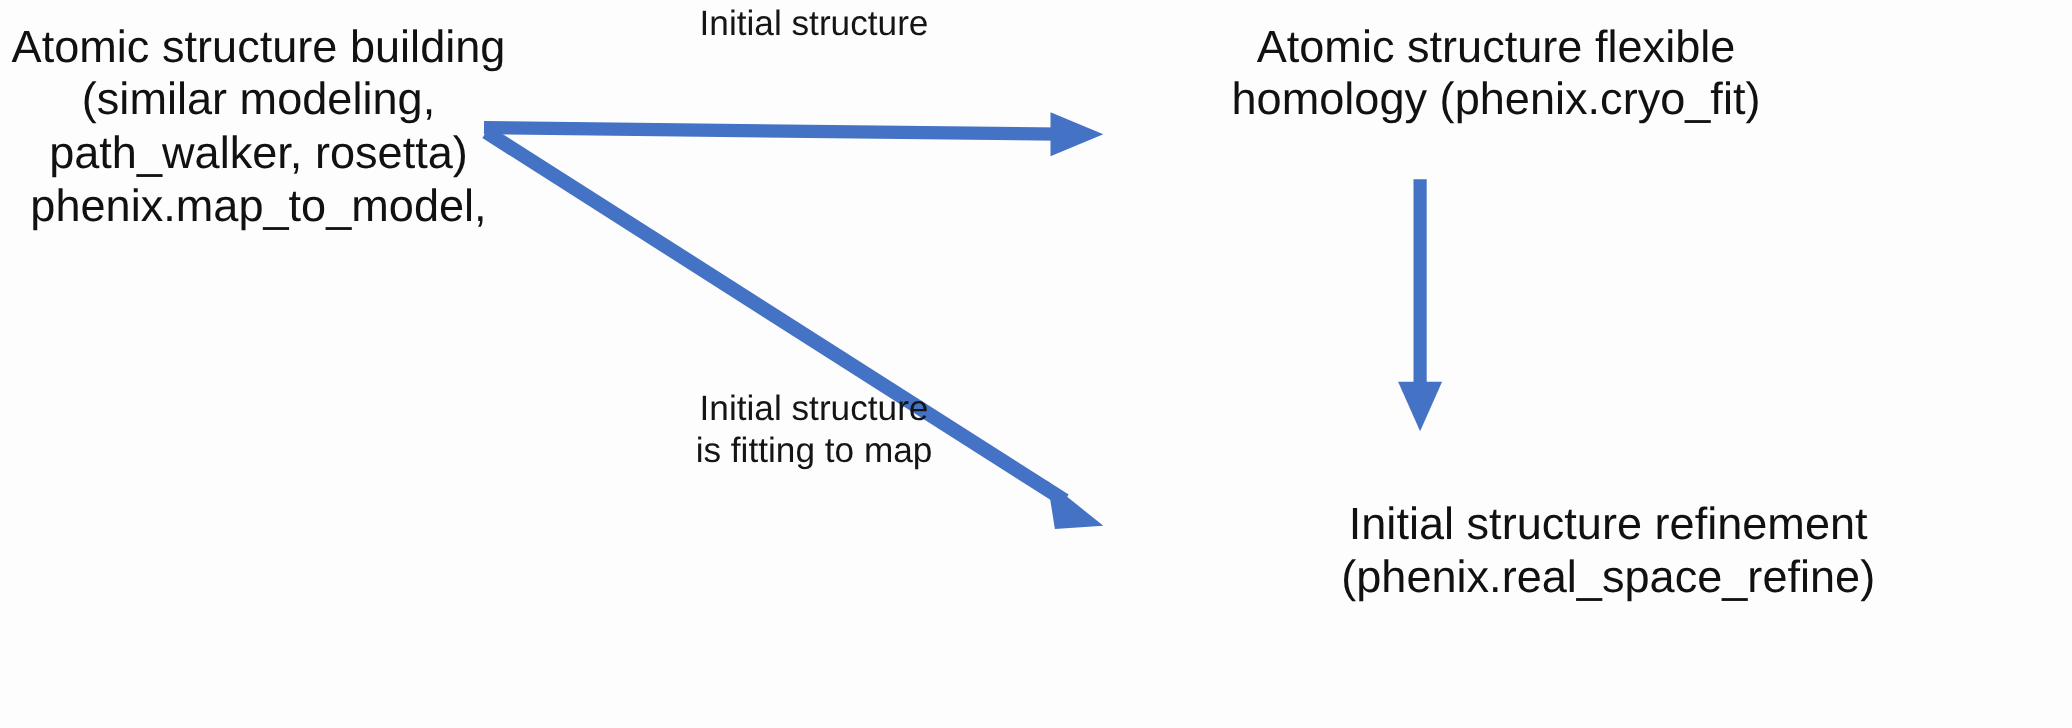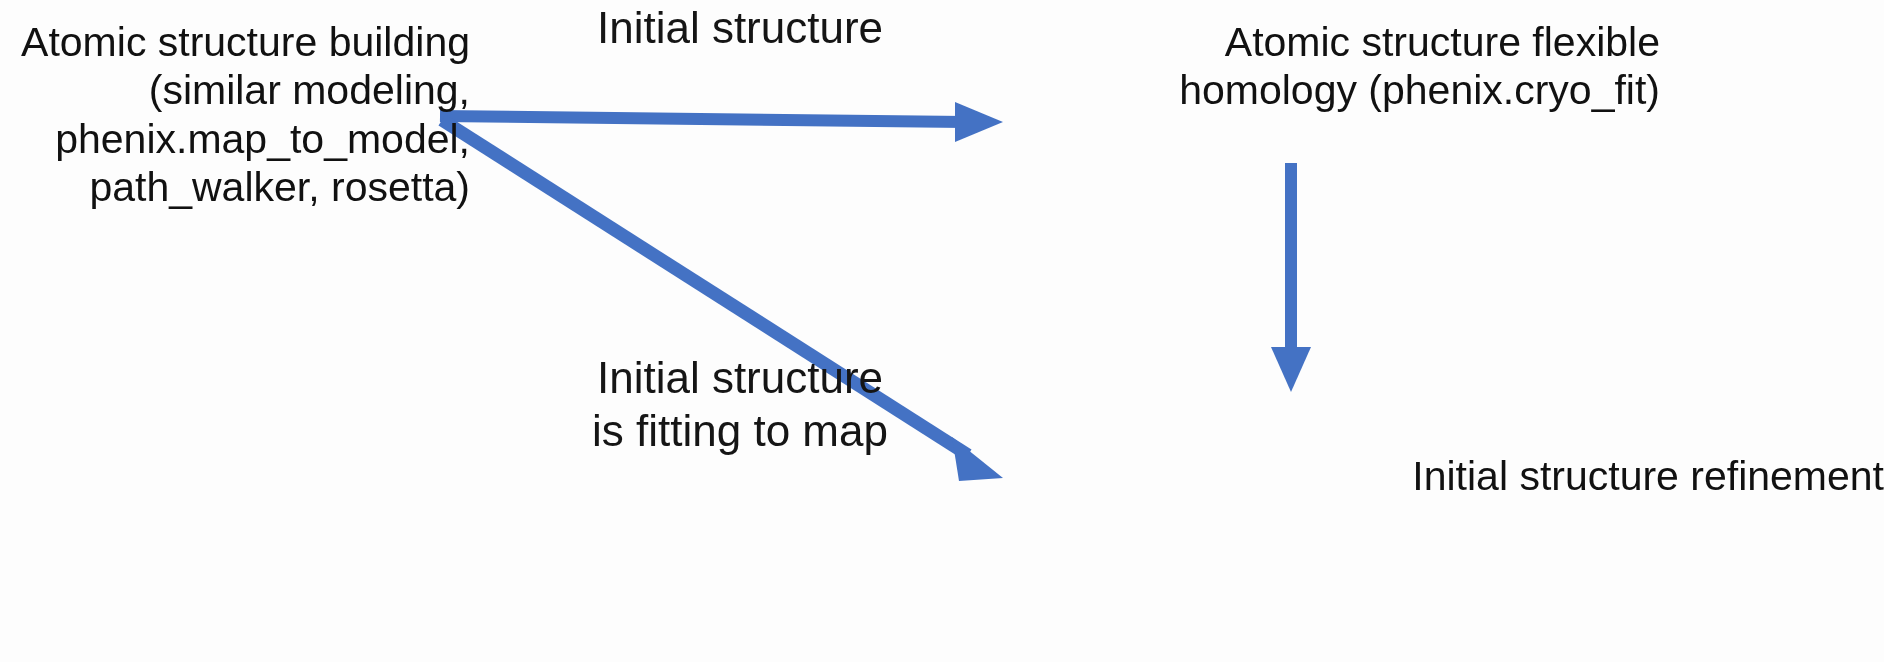--- a/index.html
+++ b/index.html
@@ -14,31 +14,31 @@
   }
   #canvas {
     position: relative;
     width: 1884px;
     height: 662px;
     background: #fdfdfd;
     overflow: hidden;
   }
   .node {
     position: absolute;
-    text-align: right;
+    text-align: center;
     line-height: 1.18;
     font-size: 41px;
     color: #111111;
     white-space: nowrap;
   }
   .edge-label {
     position: absolute;
     text-align: center;
     line-height: 1.2;
-    font-size: 44px;
+    font-size: 32px;
     color: #151515;
     white-space: nowrap;
   }
   .ln { display: block; }
   .it { }
 
   
   #node-building {
     left: 0px;
     top: 18px;
@@ -96,35 +96,36 @@
 
     <g>
       <line x1="1291" y1="163" x2="1291" y2="355" stroke="#4472C4" stroke-width="12" stroke-linecap="butt"></line>
       <polygon points="1271,347 1311,347 1291,392" fill="#4472C4"></polygon>
     </g>
   </svg>
 
   <div class="node" id="node-building">
     <span class="ln">Atomic structure building</span>
     <span class="ln">(similar modeling,</span>
+    <span class="ln"><span class="it">path_walker, rosetta</span><span>)</span></span>
     <span class="ln it">phenix.map_to_model,</span>
-    <span class="ln"><span class="it">path_walker, rosetta</span><span>)</span></span>
   </div>
 
   <div class="edge-label" id="label-different">
     <span class="ln">Initial structure</span>
   </div>
 
   <div class="edge-label" id="label-similar">
     <span class="ln">Initial structure</span>
     <span class="ln">is fitting to map</span>
   </div>
 
   <div class="node" id="node-flexible-fitting">
     <span class="ln">Atomic structure flexible</span>
     <span class="ln"><span>homology (</span><span class="it">phenix.cryo_fit</span><span>)</span></span>
   </div>
 
   <div class="node" id="node-refinement">
     <span class="ln">Initial structure refinement</span>
+    <span class="ln"><span>(</span><span class="it">phenix.real_space_refine</span><span>)</span></span>
   </div>
 
 </div>
 
 </body></html>

